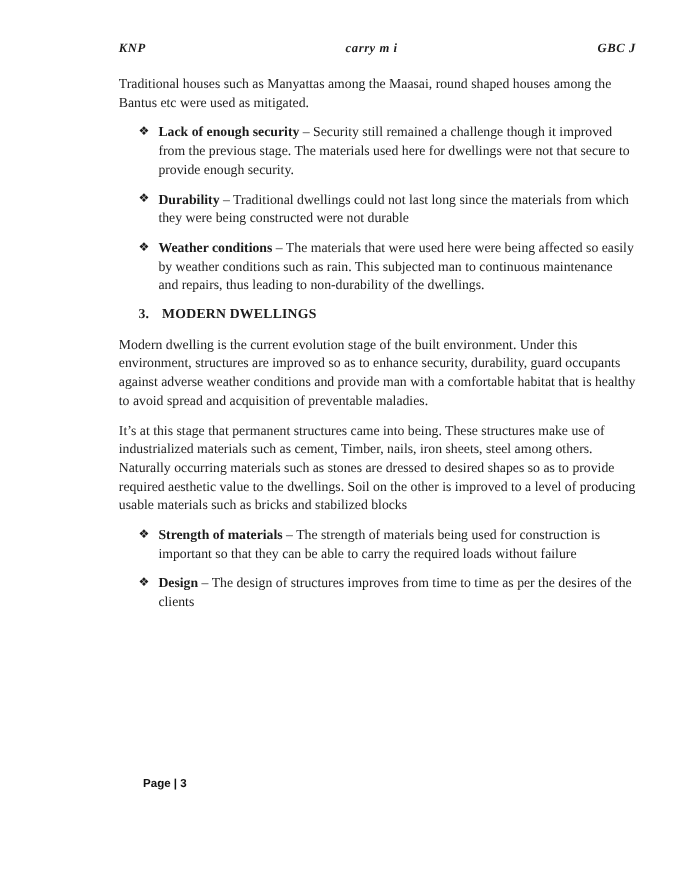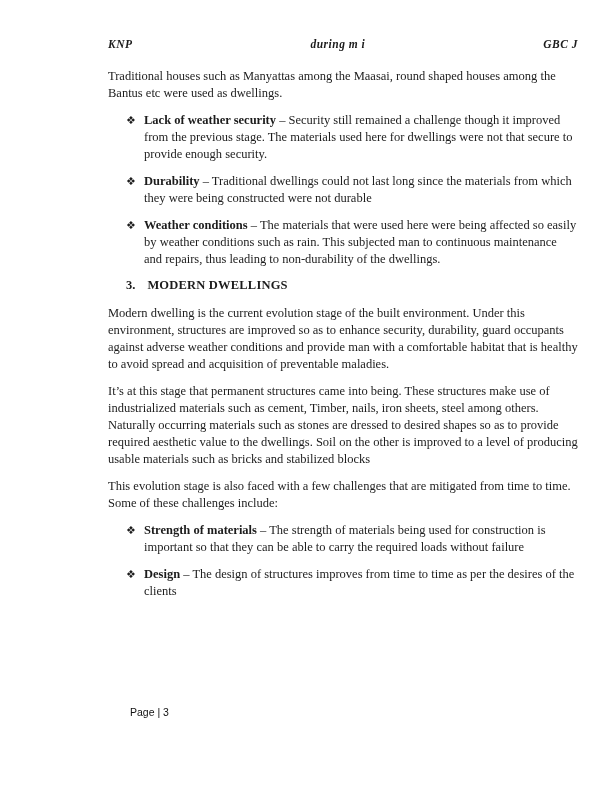--- a/index.html
+++ b/index.html
@@ -74,44 +74,44 @@
     margin-right: 12px;
   }
   .heading .htext {
     letter-spacing: 0.2px;
   }
   .footer {
     position: absolute;
     left: 72px;
     top: 706px;
     font-family: "Liberation Sans", sans-serif;
-    font-weight: normal;
+    font-weight: bold;
     font-size: 10.5px;
     color: #111111;
     padding-left: 22px;
   }
 </style>
 </head>
 <body>
 
 <div class="page">
 
   <div class="header">
     <span>KNP</span>
-    <span>during m i</span>
+    <span>carry m i</span>
     <span>GBC J</span>
   </div>
 
-  <p class="para">Traditional houses such as Manyattas among the Maasai, round shaped houses among the Bantus etc were used as dwellings.</p>
+  <p class="para">Traditional houses such as Manyattas among the Maasai, round shaped houses among the Bantus etc were used as mitigated.</p>
 
 
   <ul class="bullets">
     <li>
       <span class="marker">❖</span>
-      <span class="btext"><b>Lack of weather security</b><span> – Security still remained a challenge though it improved from the previous stage. The materials used here for dwellings were not that secure to provide enough security.</span></span>
+      <span class="btext"><b>Lack of enough security</b><span> – Security still remained a challenge though it improved from the previous stage. The materials used here for dwellings were not that secure to provide enough security.</span></span>
     </li>
     <li>
       <span class="marker">❖</span>
       <span class="btext"><b>Durability</b><span> – Traditional dwellings could not last long since the materials from which they were being constructed were not durable</span></span>
     </li>
     <li>
       <span class="marker">❖</span>
       <span class="btext"><b>Weather conditions</b><span> – The materials that were used here were being affected so easily by weather conditions such as rain. This subjected man to continuous maintenance and repairs, thus leading to non-durability of the dwellings.</span></span>
     </li>
   </ul>
@@ -119,21 +119,20 @@
 
   <div class="heading">
     <span class="hnum">3.</span>
     <span class="htext">MODERN DWELLINGS</span>
   </div>
 
   <p class="para">Modern dwelling is the current evolution stage of the built environment. Under this environment, structures are improved so as to enhance security, durability, guard occupants against adverse weather conditions and provide man with a comfortable habitat that is healthy to avoid spread and acquisition of preventable maladies.</p>
 
   <p class="para">It’s at this stage that permanent structures came into being. These structures make use of industrialized materials such as cement, Timber, nails, iron sheets, steel among others. Naturally occurring materials such as stones are dressed to desired shapes so as to provide required aesthetic value to the dwellings. Soil on the other is improved to a level of producing usable materials such as bricks and stabilized blocks</p>
 
-  <p class="para">This evolution stage is also faced with a few challenges that are mitigated from time to time. Some of these challenges include:</p>
 
   <ul class="bullets">
     <li>
       <span class="marker">❖</span>
       <span class="btext"><b>Strength of materials</b><span> – The strength of materials being used for construction is important so that they can be able to carry the required loads without failure</span></span>
     </li>
     <li>
       <span class="marker">❖</span>
       <span class="btext"><b>Design</b><span> – The design of structures improves from time to time as per the desires of the clients</span></span>
     </li>

